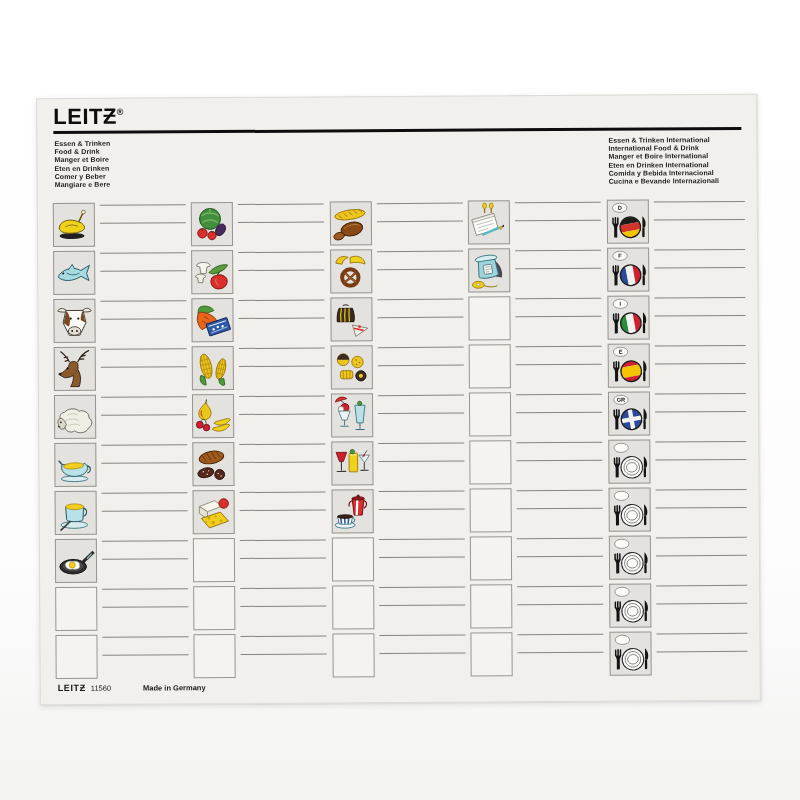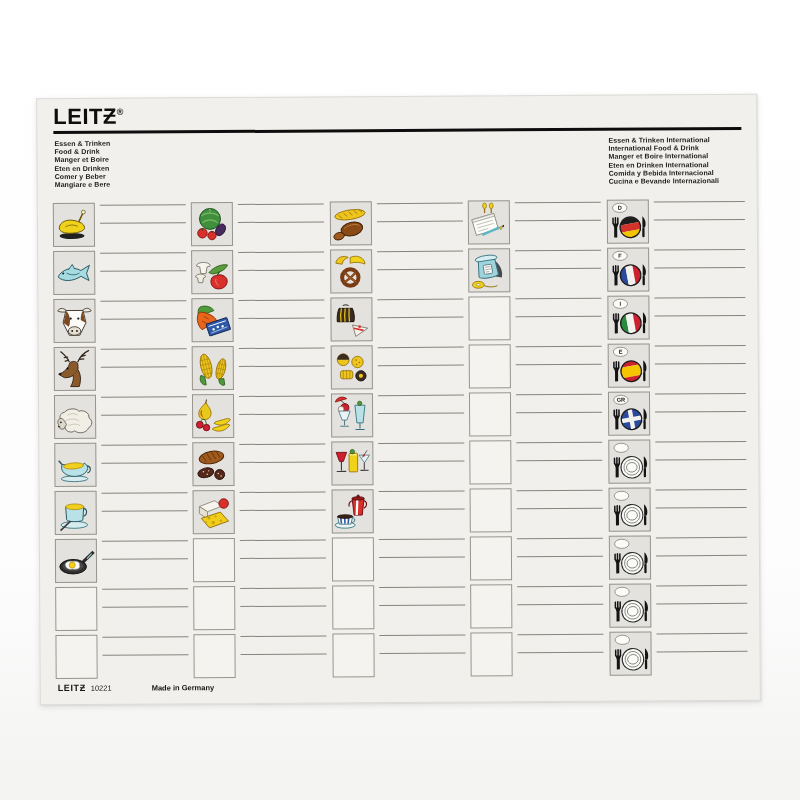--- a/index.html
+++ b/index.html
@@ -23,21 +23,21 @@
   .titleblock.left{left:17px;}
   .titleblock.right{left:571px;}
   #grid{position:absolute;left:0;top:0;width:100%;height:100%;}
   .box{position:absolute;width:42px;height:44px;border:1px solid #97958d;box-sizing:border-box;}
   .box.shaded{background:#e3e2de;}
   .box.blank{background:#f4f3ef;}
   .wline{position:absolute;height:1px;background:#86857f;}
   .footer{position:absolute;left:17px;top:584px;display:flex;align-items:baseline;color:#161616;white-space:nowrap;}
   .f-brand{font-weight:bold;font-size:9px;letter-spacing:0.6px;}
   .f-num{font-size:7.5px;margin-left:5px;}
-  .f-made{font-weight:bold;font-size:7.5px;margin-left:40px;}
+  .f-made{font-weight:bold;font-size:7.5px;margin-left:32px;}
   svg{display:block;}
 </style>
 </head>
 <body>
 
 <div class="stage">
   <div class="sheet">
     <div class="logo"><span>LEITƵ</span><sup>®</sup></div>
     <div class="rule"></div>
     <div class="titleblock left">
@@ -705,17 +705,17 @@
               <path d="M36.2,16.5 C39.8,20 40.3,25.5 38.6,28.5 L36.2,28.5 Z"></path>
               <rect x="36" y="28.5" width="2.4" height="10" rx="1.1"></rect>
             </g>
           </svg>
         </div>
         <div class="wline" style="left: 616px; top: 537.5px; width: 91px;"></div>
         <div class="wline" style="left: 616px; top: 556px; width: 91px;"></div>
       </div>
     <div class="footer">
       <span class="f-brand">LEITƵ</span>
-      <span class="f-num">10221</span>
+      <span class="f-num">11560</span>
       <span class="f-made">Made in Germany</span>
     </div>
   </div>
 </div>
 
 </body></html>

